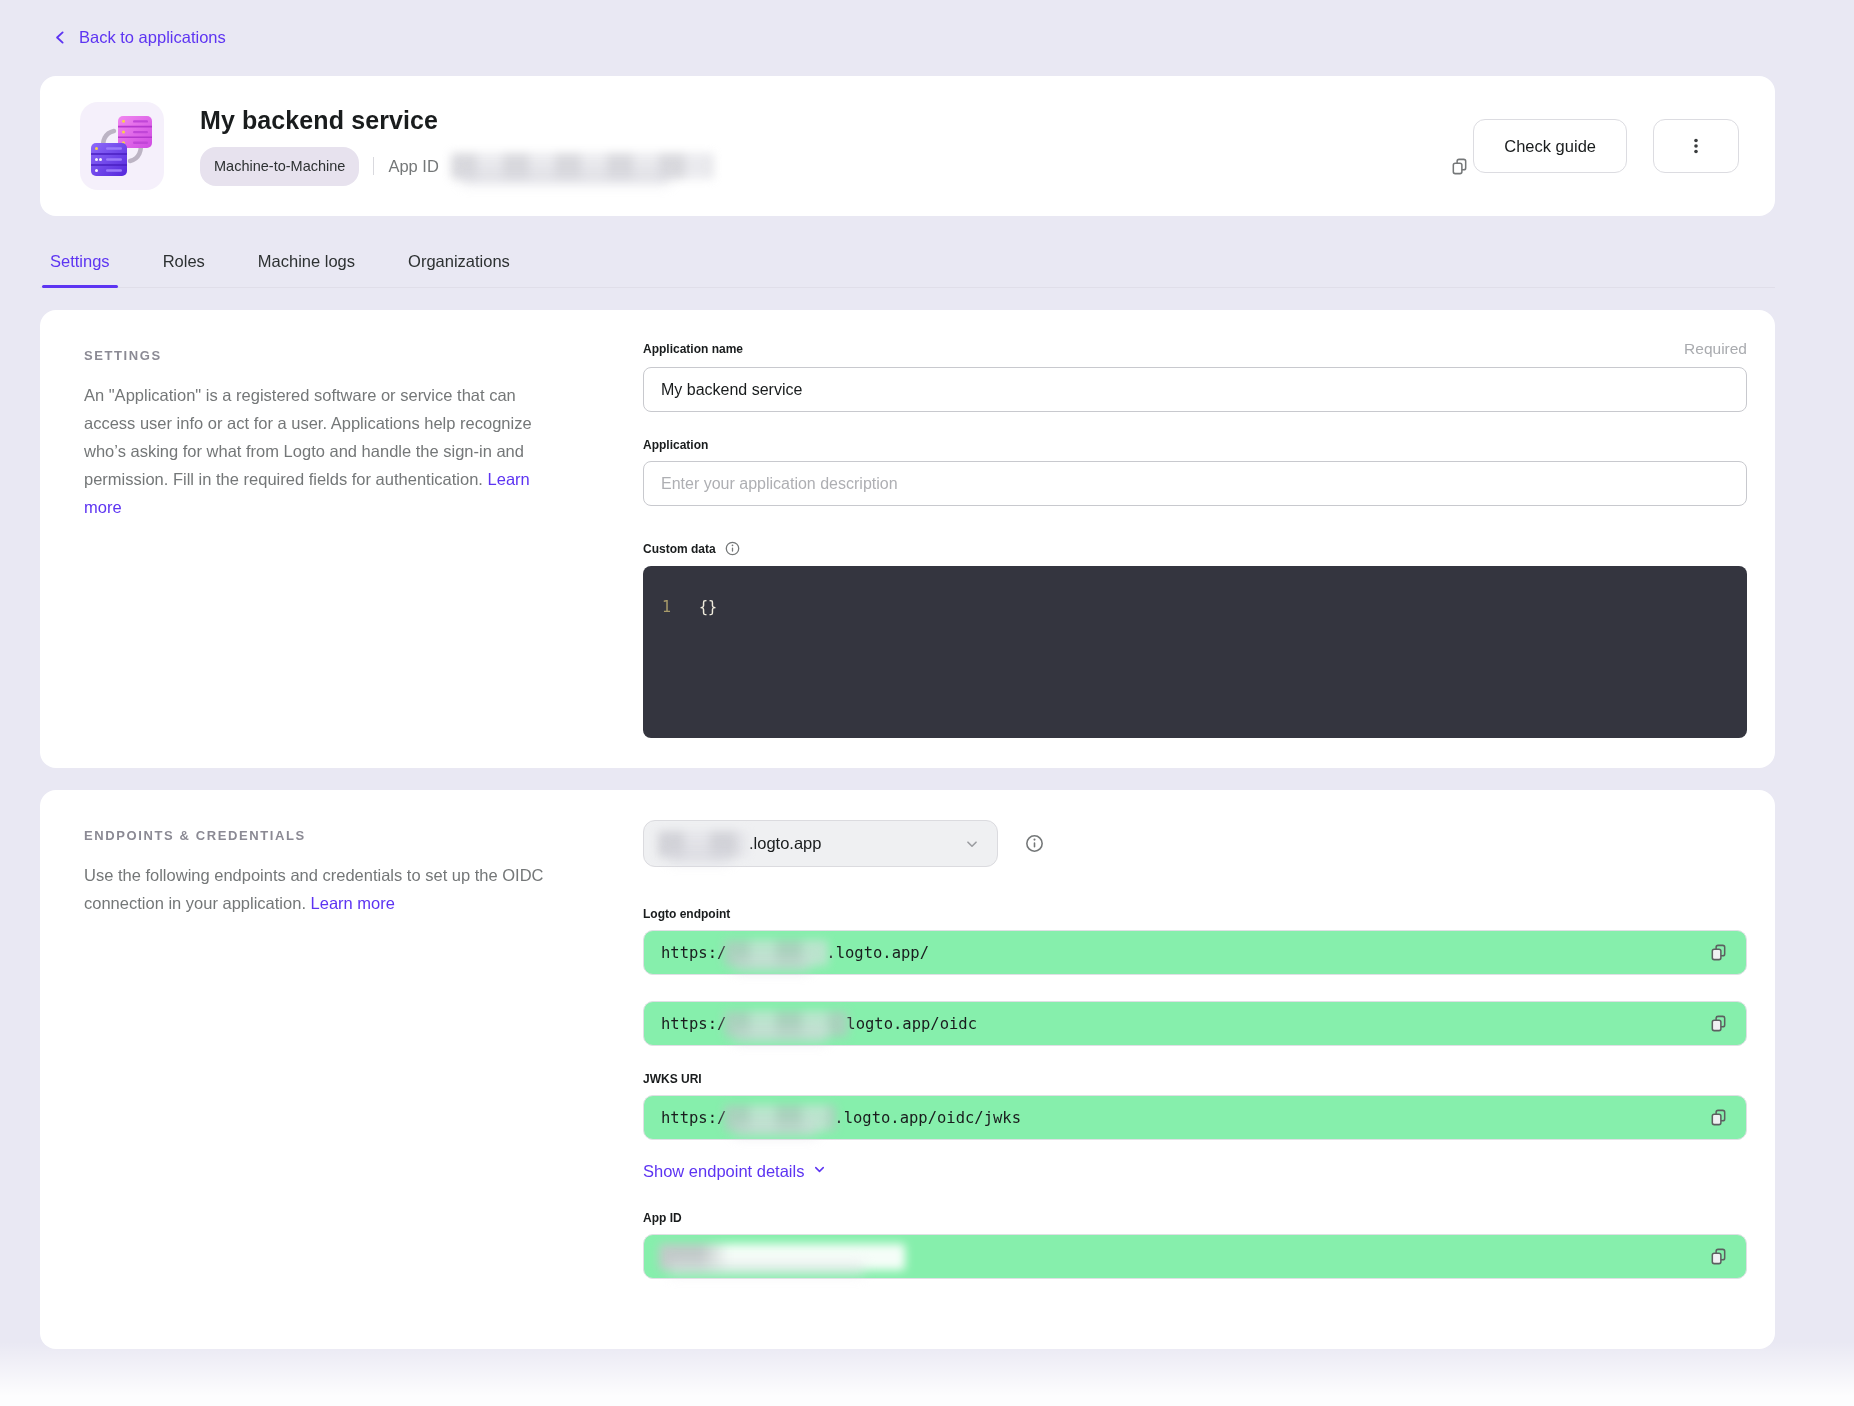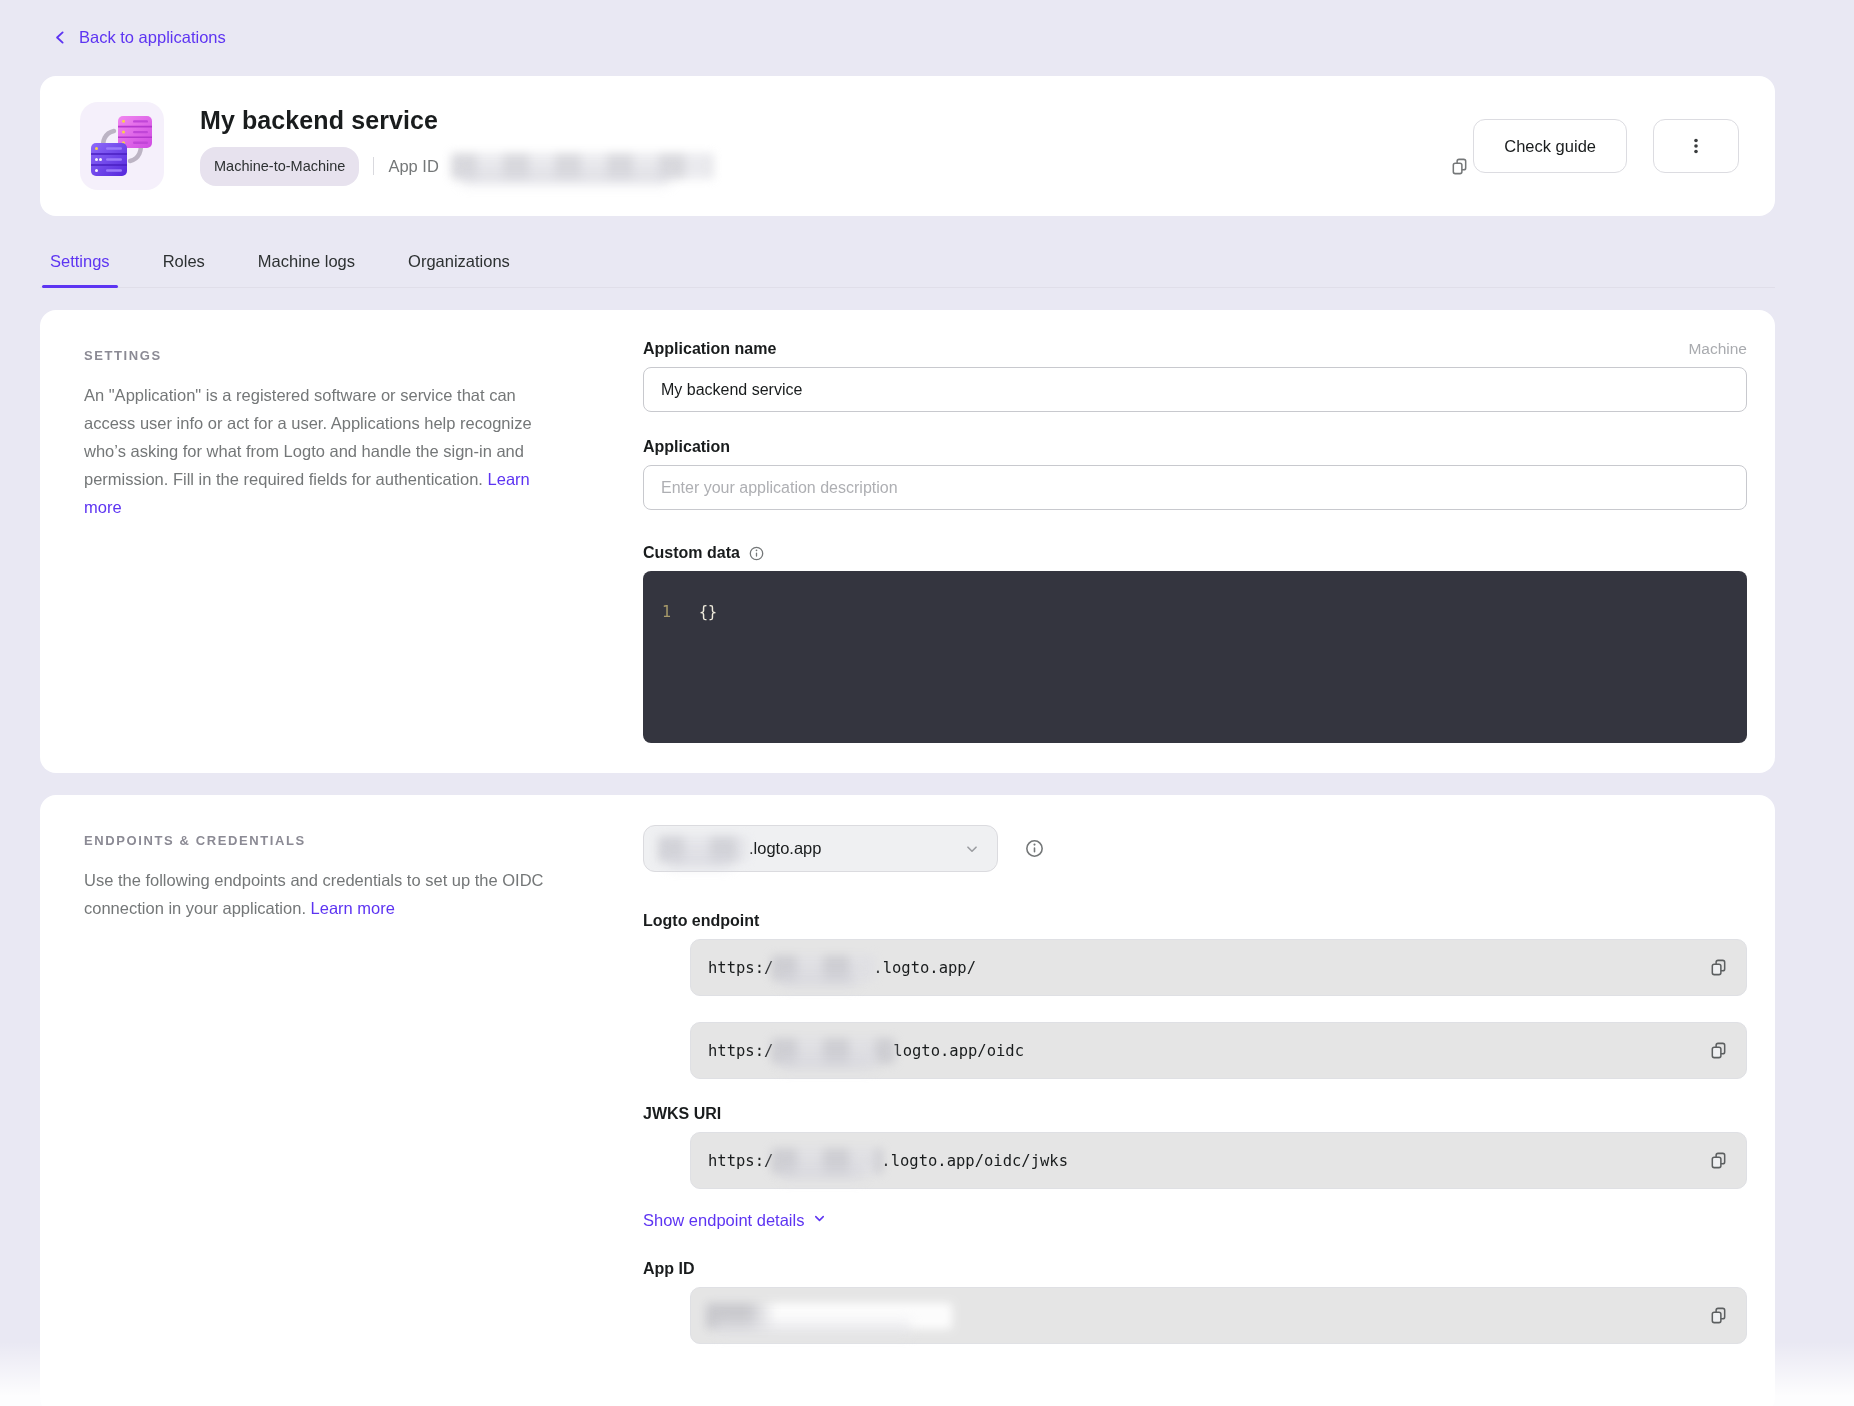--- a/index.html
+++ b/index.html
@@ -51,21 +51,21 @@
   .col-left { width:460px; margin-right:99px; flex:0 0 auto; padding-top:8px; }
   .col-right { flex:1 1 auto; min-width:0; }
   .section-heading { color:#8B8A94; font-size:13px; font-weight:700; letter-spacing:1.6px;
     margin-bottom:18px; }
   .section-desc { color:#747778; font-size:16.5px; line-height:28px; }
   .link { color:#5D34F2; cursor:pointer; }
 
   
   .form-field { margin-bottom:26px; }
   .label-row { display:flex; align-items:center; margin-bottom:9px; }
-  .field-label { font-size:16px; font-weight:600; color:#191C1D; display:flex;
+  .field-label { font-size:12px; font-weight:600; color:#191C1D; display:flex;
     align-items:center; gap:8px; }
   .required-tag { margin-left:auto; color:#A9ABAF; font-size:15.5px; font-weight:400; }
   .text-input { width:100%; height:45px; border:1px solid #C8C9CE; border-radius:8px;
     padding:0 17px; font-size:16px; color:#191C1D; background:#fff; outline:none;
     font-family:"Liberation Sans", sans-serif; }
   .text-input::placeholder { color:#AEAFB3; }
 
   
   .code-editor { margin-top:2px; background:#34353F; border-radius:8px; height:172px;
     padding-top:30px; font-family:"DejaVu Sans Mono", monospace; font-size:15px;
@@ -73,23 +73,23 @@
   .editor-line { display:flex; line-height:22px; }
   .editor-gutter { padding-left:19px; color:#A89A6A; }
   .editor-code { margin-left:28px; color:#EFEBDD; }
 
   
   .select-row { display:flex; align-items:center; gap:26px; margin-bottom:40px; }
   .tenant-select { width:355px; height:47px; background:#EFF0F2; border:1px solid #DBDBDF;
     border-radius:12px; display:flex; align-items:center; padding:0 16px; cursor:pointer;
     font-size:16.5px; color:#191C1D; }
   .tenant-select .chev { margin-left:auto; color:#898B8E; display:flex; }
-  .copy-field { height:57px; background:#e5e5e5; border:1px solid #DFE0E4; border-radius:10px;
+  .copy-field { height:45px; background:#86efac; border:1px solid #DFE0E4; border-radius:10px;
     display:flex; align-items:center; padding:0 14px 0 17px;
-    font-family:"DejaVu Sans Mono", monospace; font-size:15.5px; color:#191C1D;margin-left:47px; }
+    font-family:"DejaVu Sans Mono", monospace; font-size:15.5px; color:#191C1D; }
   .copy-btn { margin-left:auto; background:none; border:none; cursor:pointer; padding:4px;
     display:flex; align-items:center; }
   .show-details { display:inline-flex; align-items:flex-end; gap:8px; color:#5D34F2;
     font-size:16.5px; font-weight:500; margin:22px 0 30px 0; cursor:pointer; }
 
   
   .redact { display:inline-block; position:relative; height:22px; vertical-align:middle; }
   .redact .b1 { position:absolute; inset:-2px; border-radius:3px; filter:blur(5px);
     opacity:.6;
     background:repeating-linear-gradient(90deg,#c0c0c8 0 26px,#dddde3 26px 52px); }
@@ -209,21 +209,21 @@
       <div class="section-heading">SETTINGS</div>
       <div class="section-desc">
         <span>An "Application" is a registered software or service that can access user info or act for a user. Applications help recognize who’s asking for what from Logto and handle the sign-in and permission. Fill in the required fields for authentication.</span>
         <span class="link">Learn more</span>
       </div>
     </div>
     <div class="col-right">
       <div class="form-field">
         <div class="label-row">
           <span class="field-label">Application name</span>
-          <span class="required-tag">Machine</span>
+          <span class="required-tag">Required</span>
         </div>
         <input class="text-input" type="text" value="My backend service" style="">
       </div>
 
       <div class="form-field">
         <div class="label-row">
           <span class="field-label">Application</span>
         </div>
         <input class="text-input" type="text" placeholder="Enter your application description" style="">
       </div>

